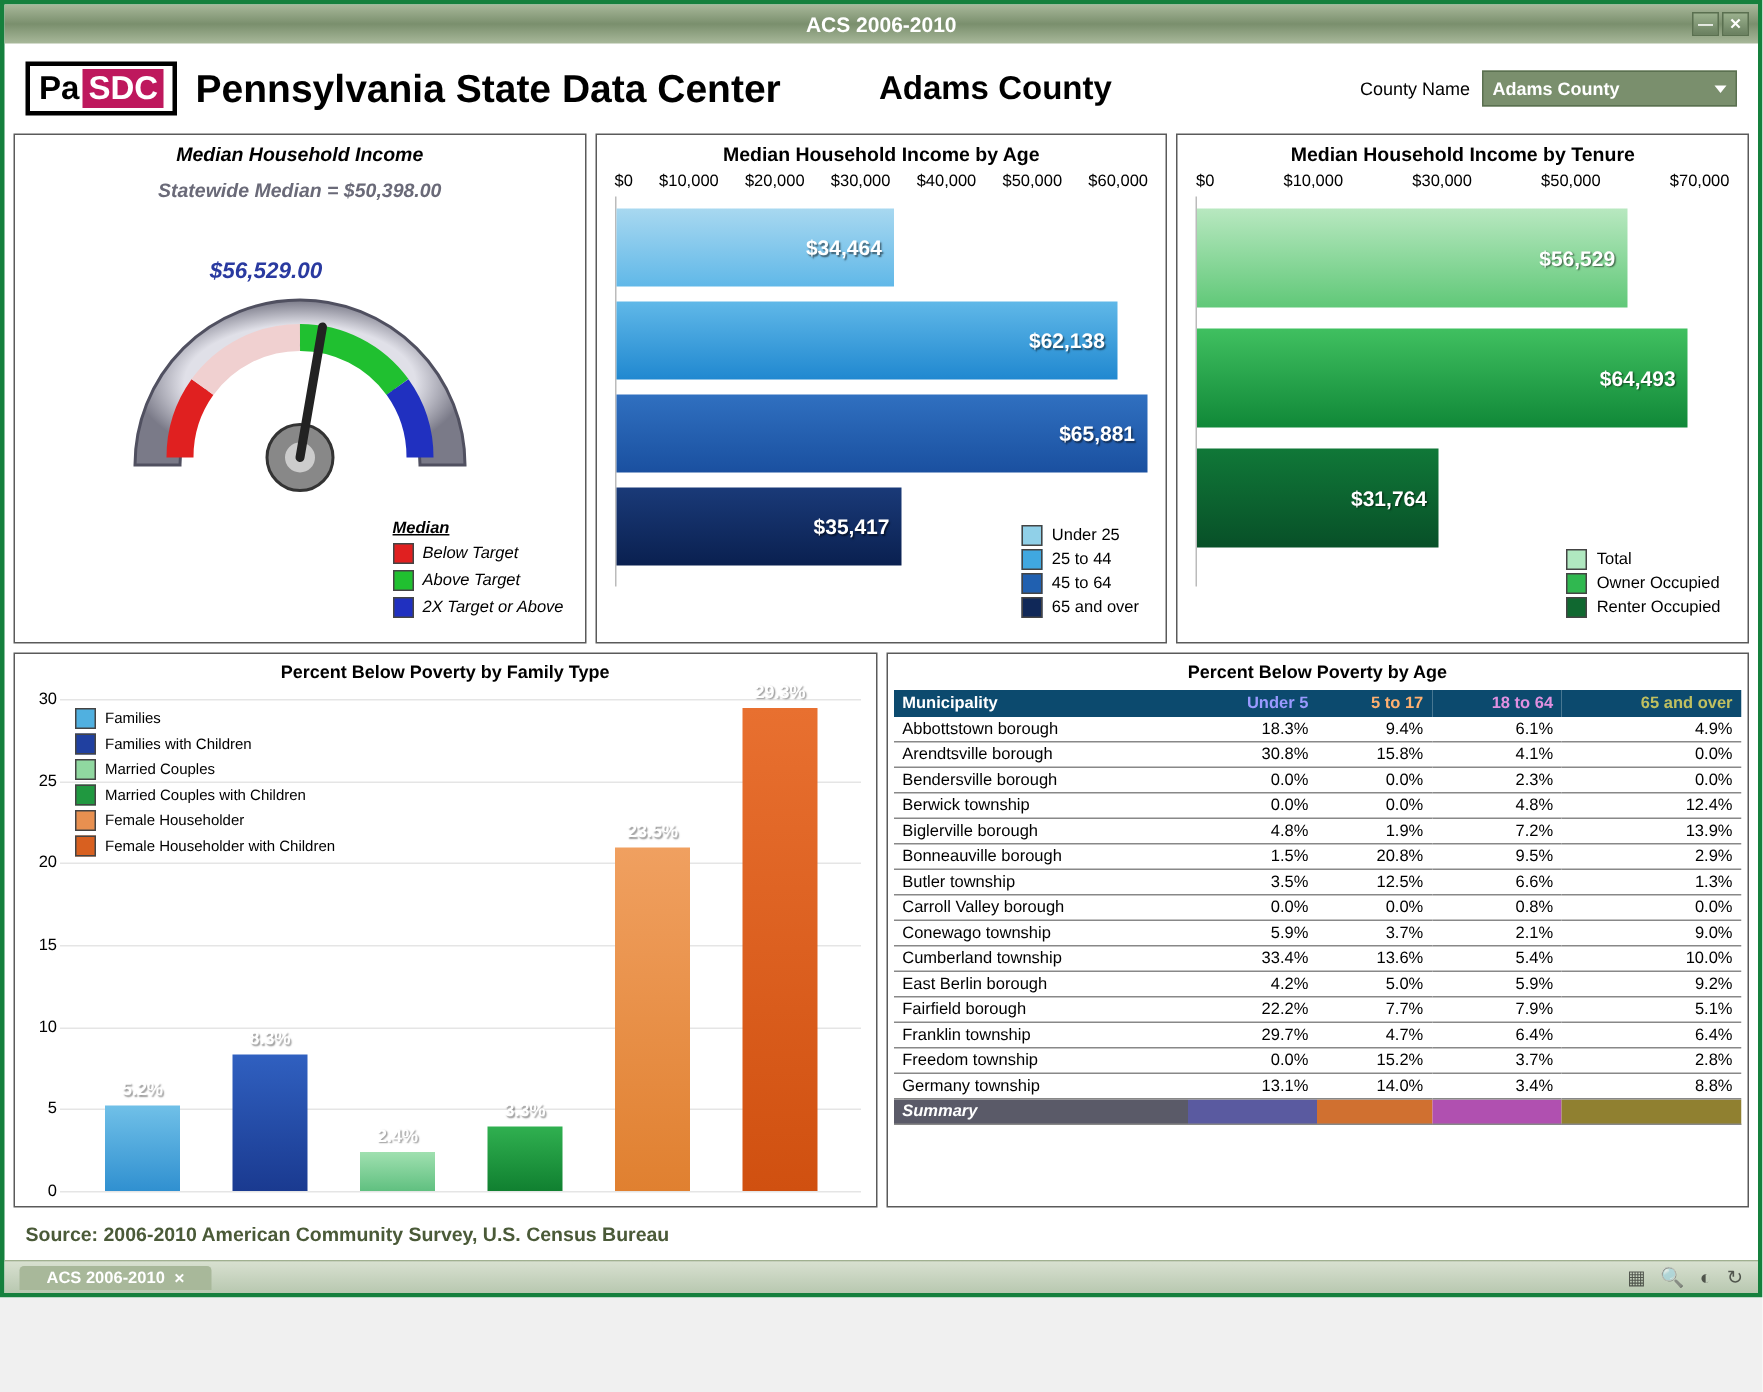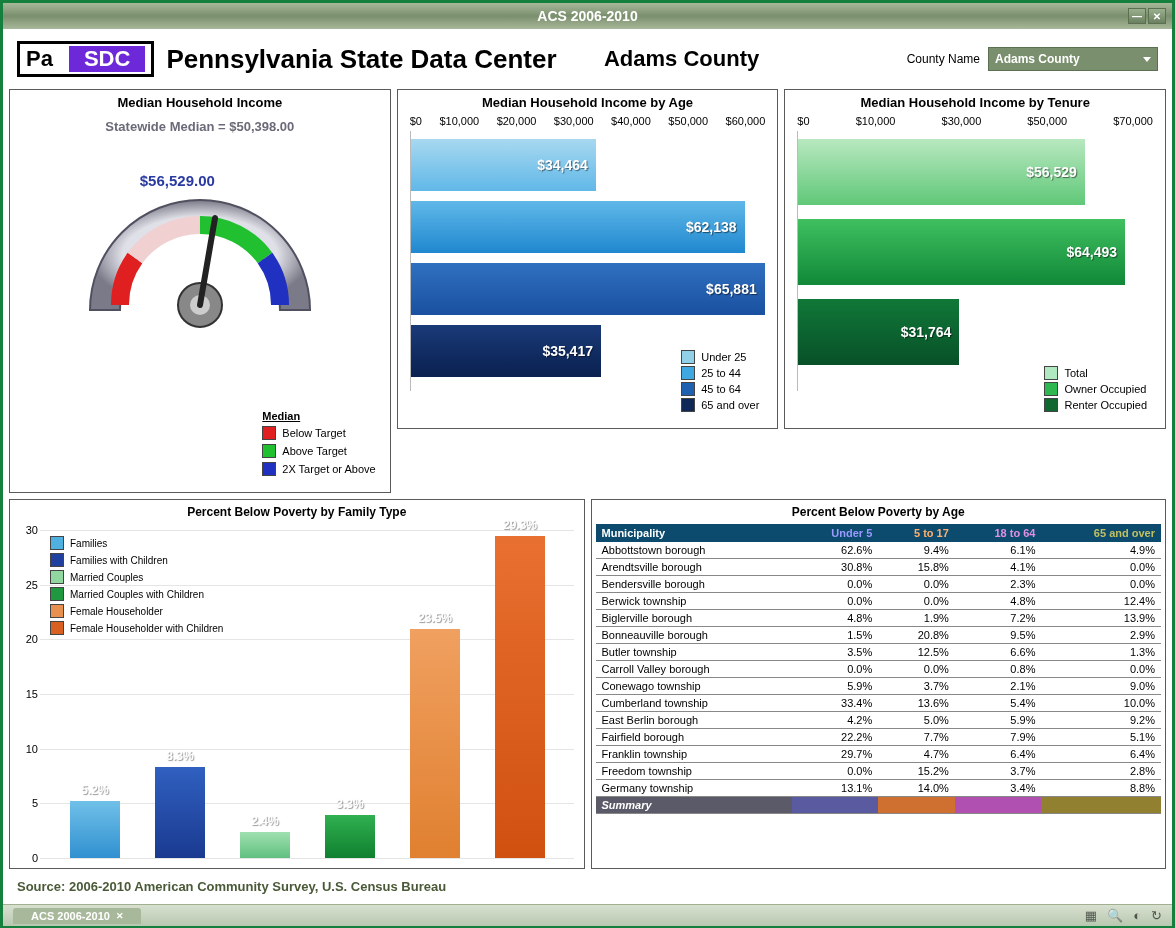--- a/index.html
+++ b/index.html
@@ -6,31 +6,31 @@
 body { font-family: Arial, sans-serif; font-size: 12px; background: #f0f0f0; width: 1175px; }
 .window { border: 3px solid #15803d; background: #fff; }
 .titlebar { background: linear-gradient(to bottom, #a8b89a 0%, #7a8f6d 50%, #a8b89a 100%); height: 26px; display: flex; align-items: center; justify-content: center; position: relative; }
 .titlebar-title { color: #fff; font-weight: bold; font-size: 14px; }
 .titlebar-controls { position: absolute; right: 6px; display: flex; gap: 2px; }
 .titlebar-btn { width: 18px; height: 16px; background: linear-gradient(to bottom, #9ab08d, #6a8060); border: 1px solid #5a7050; display: flex; align-items: center; justify-content: center; cursor: pointer; color: #fff; font-size: 10px; font-weight: bold; }
 .header { display: flex; align-items: center; padding: 8px 14px; height: 60px; }
 .logo { display: flex; align-items: center; gap: 12px; }
 .logo-box { border: 3px solid #000; padding: 2px 6px; font-size: 22px; font-weight: bold; display: flex; align-items: center; }
 .logo-pa { background: #fff; }
-.logo-sdc { background: #6d28d9; color: #fff; padding: 0 15px; margin-left: 16px; }
+.logo-sdc { background: #be185d; color: #fff; padding: 0 4px; margin-left: 2px; }
 .logo-text { font-size: 26px; font-weight: bold; }
 .header-county { flex: 1; text-align: center; font-size: 22px; font-weight: bold; margin-left: -100px; }
 .header-select-wrap { display: flex; align-items: center; gap: 8px; }
 .header-select-label { font-size: 12px; }
 .dropdown { width: 170px; height: 24px; background: #7a8f6d; color: #fff; border: 1px solid #5a7050; display: flex; align-items: center; justify-content: space-between; padding: 0 6px; cursor: pointer; font-weight: bold; font-size: 12px; }
 .dropdown-arrow { width: 0; height: 0; border-left: 4px solid transparent; border-right: 4px solid transparent; border-top: 5px solid #fff; }
 .panels-row { display: flex; gap: 6px; padding: 0 6px; }
 .panel { border: 1.5px solid #5a5a5a; background: #fff; flex: 1; }
 .panel-title { text-align: center; font-weight: bold; font-size: 13px; padding: 5px; }
-.gauge-panel { position: relative; height: 404px; }
+.gauge-panel { position: relative; height: 340px; font-style: italic; }
 .gauge-statewide { text-align: center; color: #6a6a78; font-weight: bold; font-size: 13px; margin-top: 4px; }
 .gauge-value { position: absolute; top: 82px; left: 50%; transform: translateX(-80%); color: #2a3aa0; font-weight: bold; font-size: 15px; }
 .gauge-svg { display: block; margin: 6px auto 0; }
 .gauge-legend { position: absolute; right: 14px; bottom: 12px; font-size: 11px; }
 .gauge-legend-title { font-weight: bold; text-decoration: underline; margin-bottom: 4px; }
 .gauge-legend-item { display: flex; align-items: center; gap: 6px; margin-bottom: 4px; }
 .sw { width: 14px; height: 14px; border: 1px solid #444; }
 .hbar-panel { height: 340px; position: relative; }
 .hbar-axis { display: flex; font-size: 11px; padding: 0 12px 4px; justify-content: space-between; }
 .hbar-chart { position: relative; height: 260px; margin: 0 12px; border-left: 1px solid #bbb; }
@@ -302,21 +302,21 @@
                 <th class="">Municipality</th>
                 <th class="c-u5">Under 5</th>
                 <th class="c-517">5 to 17</th>
                 <th class="c-1864">18 to 64</th>
                 <th class="c-65">65 and over</th>
               </tr>
             </thead>
           <tbody id="table-body">
               <tr>
                 <td>Abbottstown borough</td>
-                <td>62.6%</td>
+                <td>18.3%</td>
                 <td>9.4%</td>
                 <td>6.1%</td>
                 <td>4.9%</td>
               </tr>
               <tr>
                 <td>Arendtsville borough</td>
                 <td>30.8%</td>
                 <td>15.8%</td>
                 <td>4.1%</td>
                 <td>0.0%</td>

